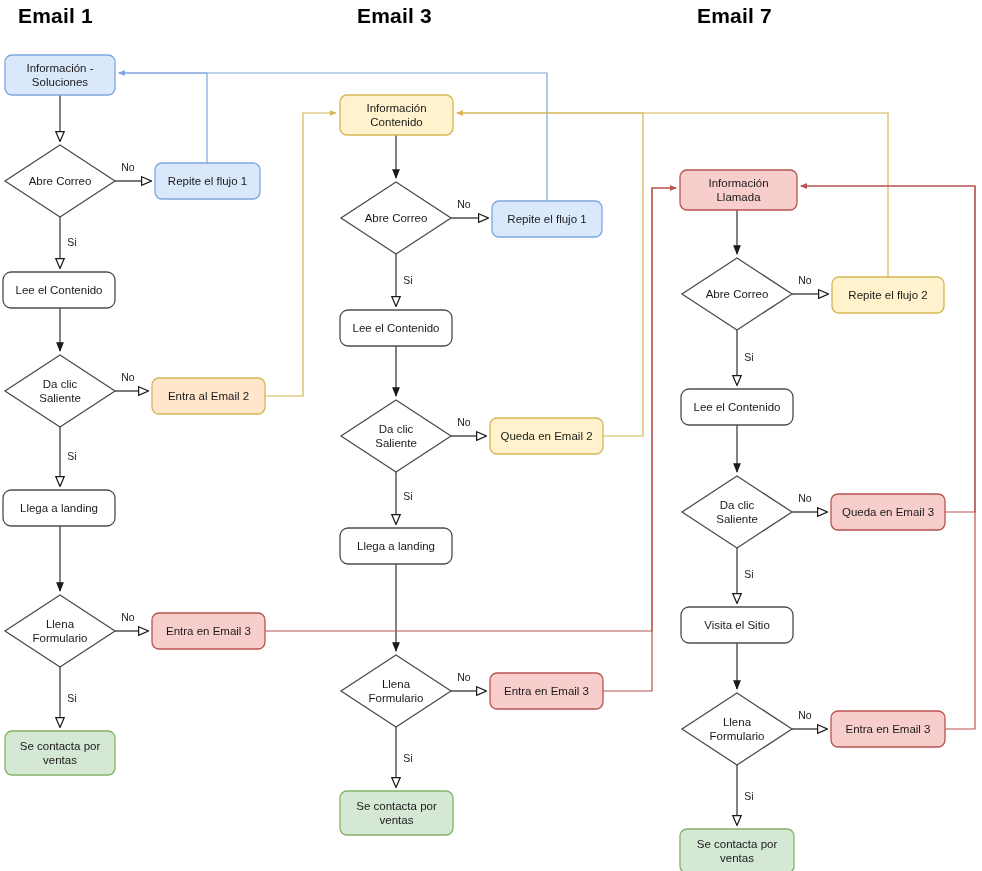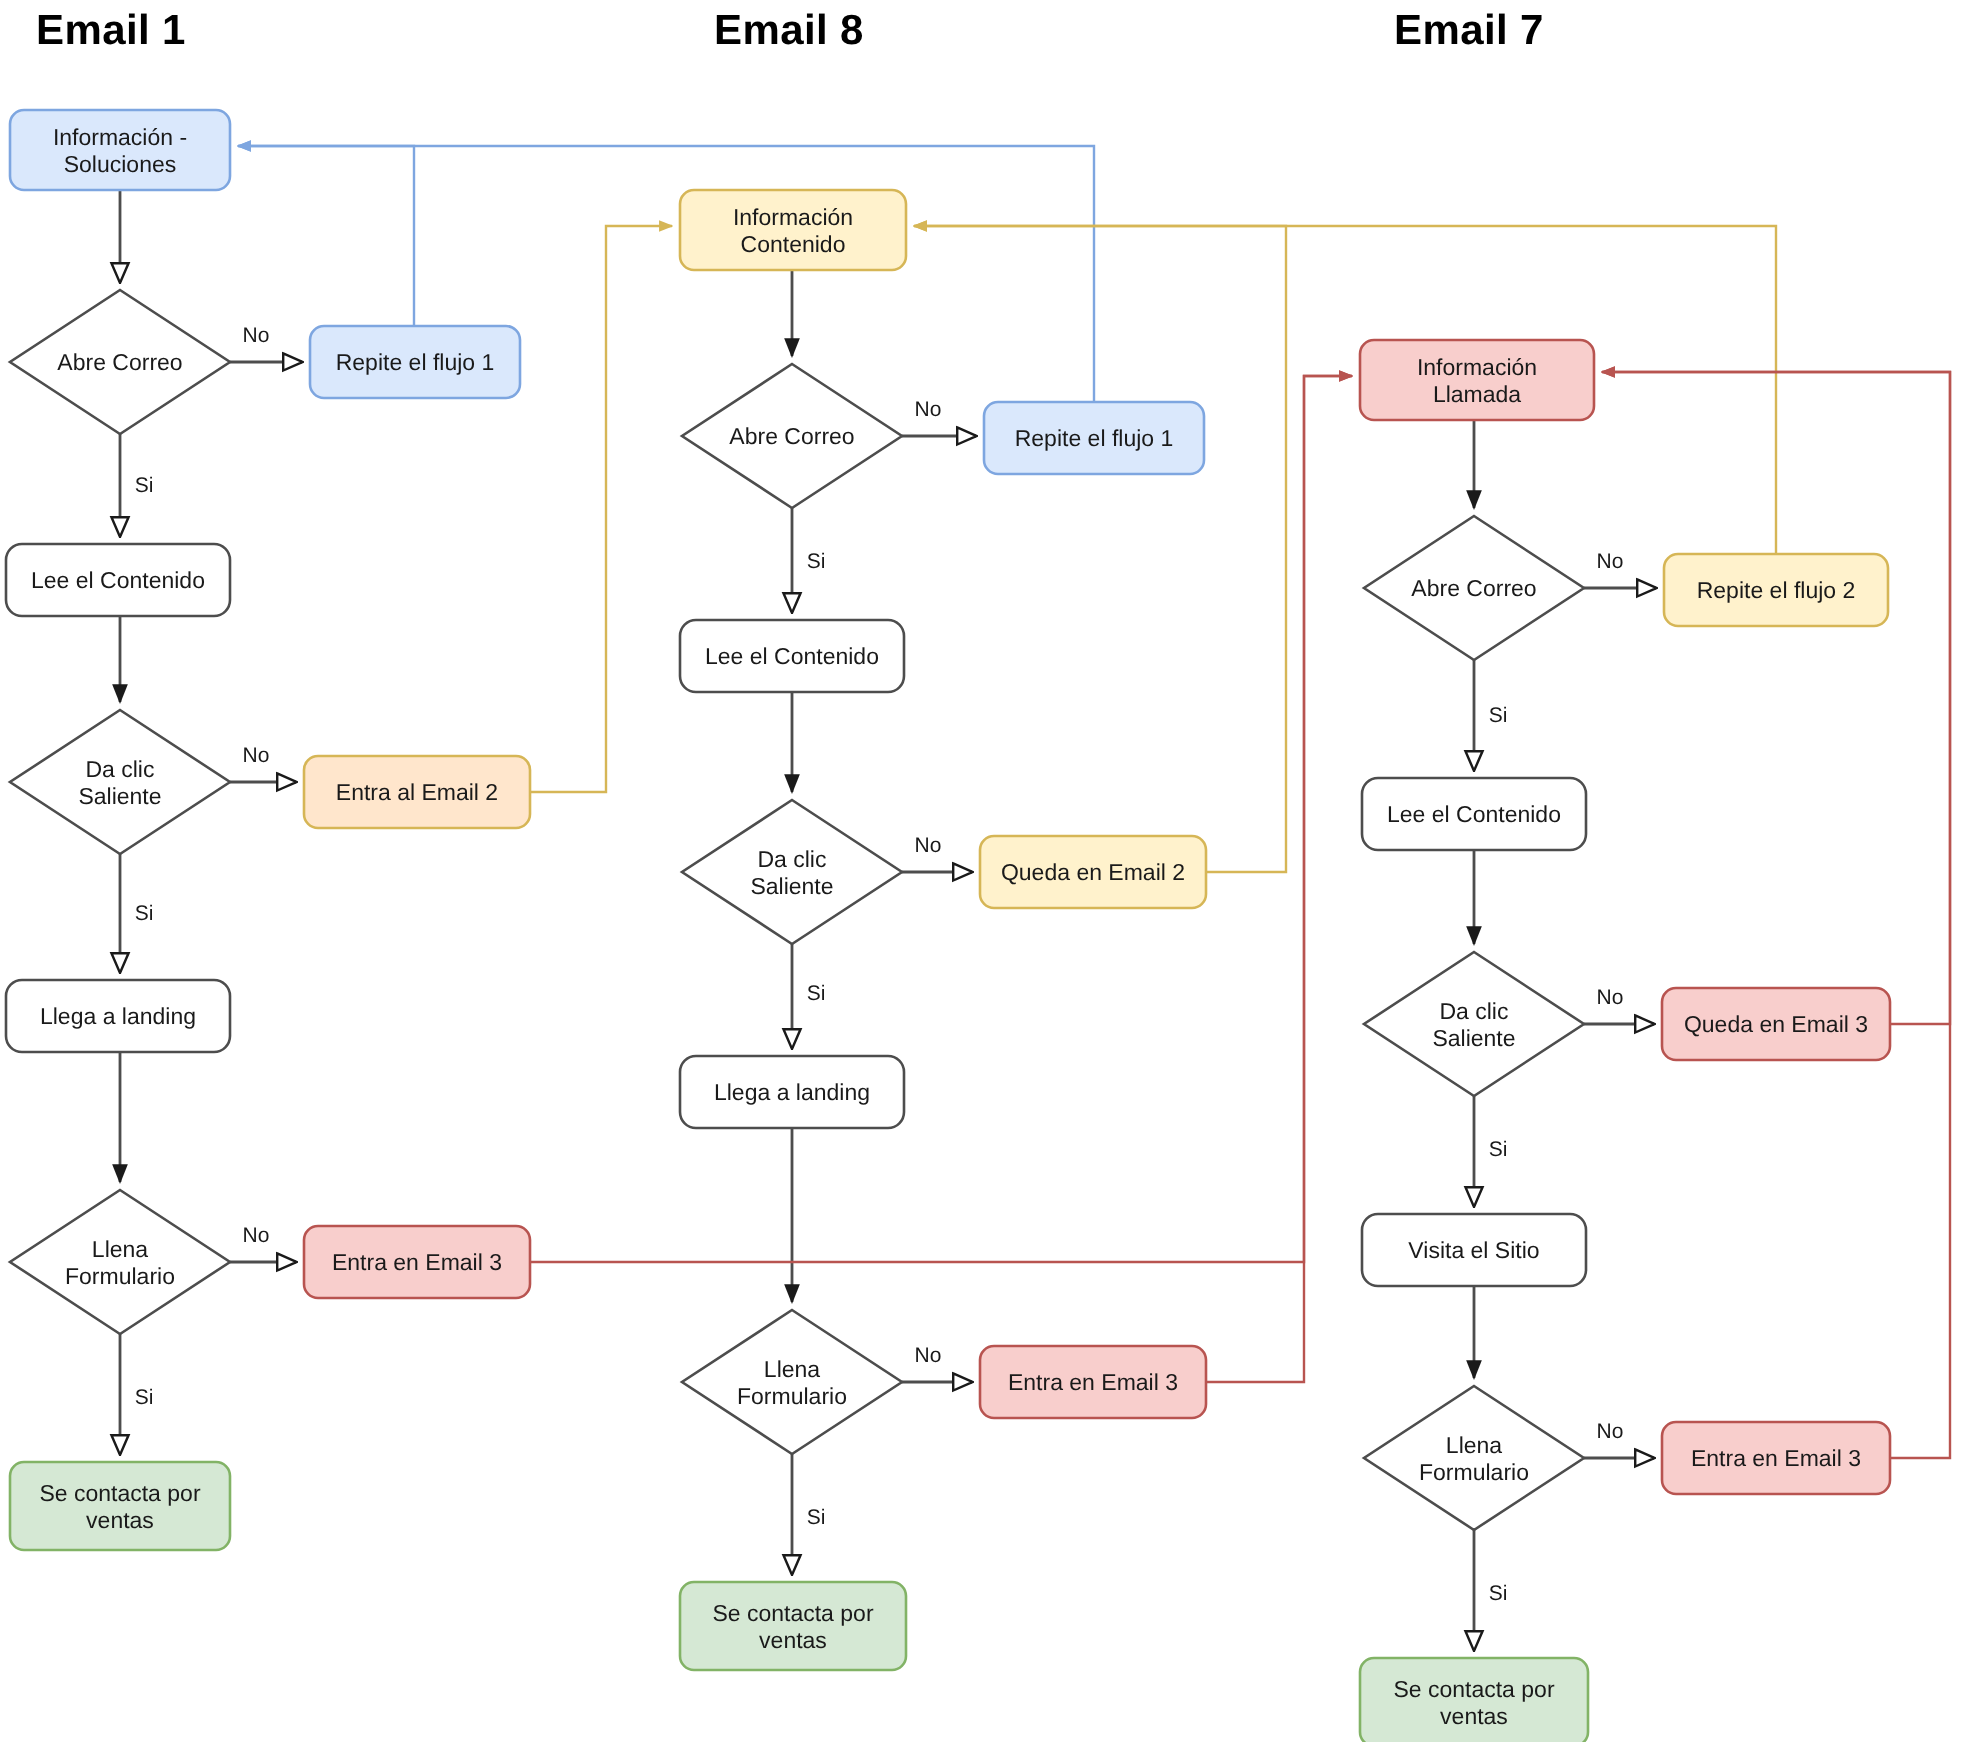--- a/index.html
+++ b/index.html
@@ -41,21 +41,21 @@
     font-size: 10.5px;
     fill: #1a1a1a;
   }
 </style>
 </head>
 <body>
 
 <div id="page">
 
   <div class="col-title" style="left:18px; top:4px;">Email 1</div>
-  <div class="col-title" style="left:357px; top:4px;">Email 8</div>
+  <div class="col-title" style="left:357px; top:4px;">Email 3</div>
   <div class="col-title" style="left:697px; top:4px;">Email 7</div>
 
   <svg id="flow" viewBox="0 0 982 871" xmlns="http://www.w3.org/2000/svg">
     <defs>
       <marker id="arr-solid" viewBox="0 0 10 10" refX="9" refY="5" markerWidth="7" markerHeight="7" orient="auto-start-reverse">
         <path d="M0,1 L10,5 L0,9 z" fill="#1a1a1a"></path>
       </marker>
       <marker id="arr-hollow" viewBox="0 0 10 10" refX="9" refY="5" markerWidth="8" markerHeight="8" orient="auto-start-reverse">
         <path d="M0.6,1.2 L9.4,5 L0.6,8.8 z" fill="#ffffff" stroke="#1a1a1a" stroke-width="1.1"></path>
       </marker>

